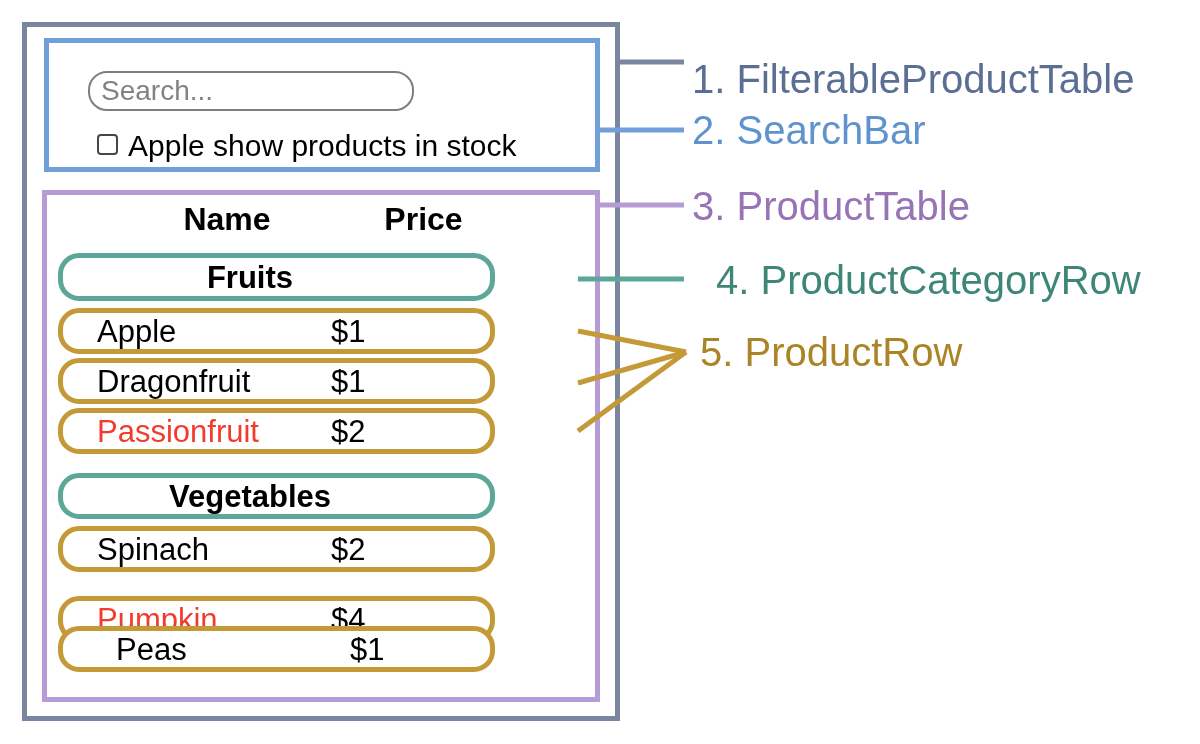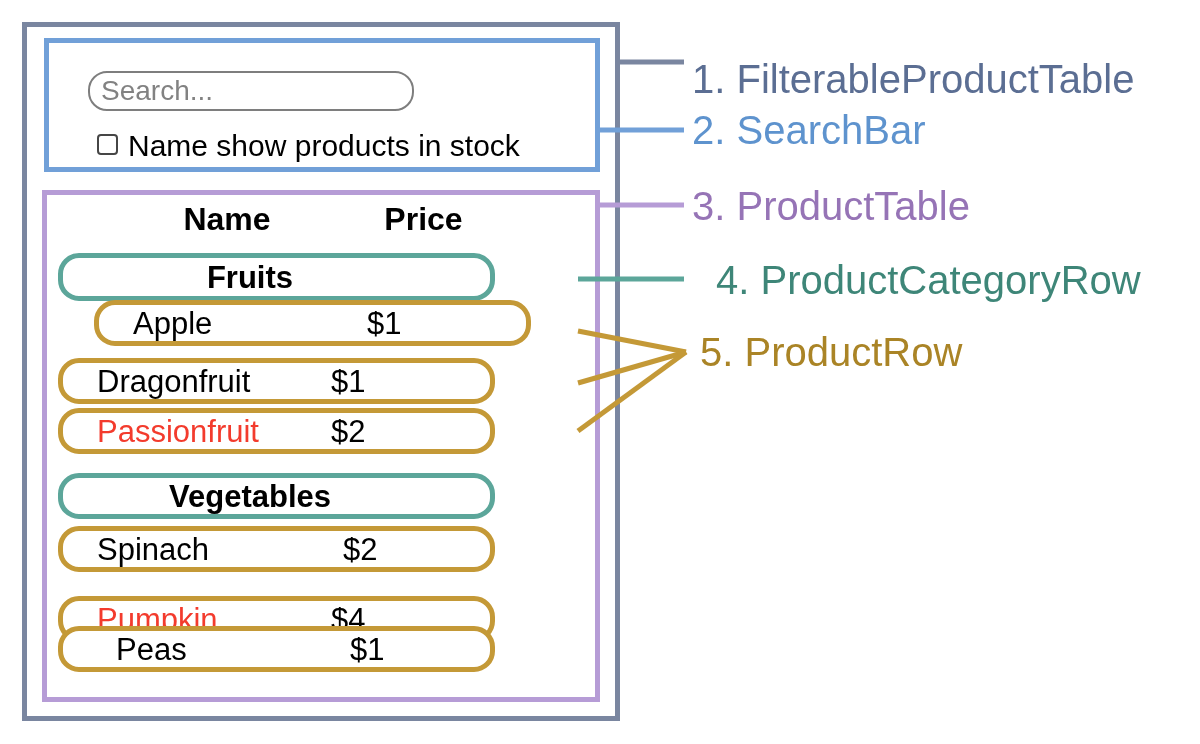--- a/index.html
+++ b/index.html
@@ -69,47 +69,47 @@
 </head>
 <body>
 
 <div class="stage">
 
   <div class="abs box-outer"></div>
 
   <div class="abs box-search"></div>
   <input class="abs search-input" type="text" placeholder="Search..." style="">
   <input class="abs stock-checkbox" type="checkbox" style="">
-  <div class="abs stock-label">Name show products in stock</div>
+  <div class="abs stock-label">Apple show products in stock</div>
 
   <div class="abs box-table"></div>
 
   <div class="abs th th-name">Name</div>
   <div class="abs th th-price">Price</div>
 
   <div class="abs row row-cat" style="top:253px;height:48px;">
     <span class="cat-label">Fruits</span>
   </div>
-  <div class="abs row row-prod" style="top:300px;margin-left:36px;">
+  <div class="abs row row-prod" style="top:308px;">
     <span class="cell-name">Apple</span>
     <span class="cell-price">$1</span>
   </div>
   <div class="abs row row-prod" style="top:358px;">
     <span class="cell-name">Dragonfruit</span>
     <span class="cell-price">$1</span>
   </div>
   <div class="abs row row-prod" style="top:408px;">
     <span class="cell-name oos">Passionfruit</span>
     <span class="cell-price">$2</span>
   </div>
 
   <div class="abs row row-cat" style="top:473px;">
     <span class="cat-label">Vegetables</span>
   </div>
-  <div class="abs row row-prod" style="top:526px;gap:12px;">
+  <div class="abs row row-prod" style="top:526px;">
     <span class="cell-name">Spinach</span>
     <span class="cell-price">$2</span>
   </div>
   <div class="abs row row-prod" style="top:596px;">
     <span class="cell-name oos">Pumpkin</span>
     <span class="cell-price">$4</span>
   </div>
   <div class="abs row row-prod" style="top:626px;padding-left:19px;">
     <span class="cell-name">Peas</span>
     <span class="cell-price">$1</span>

